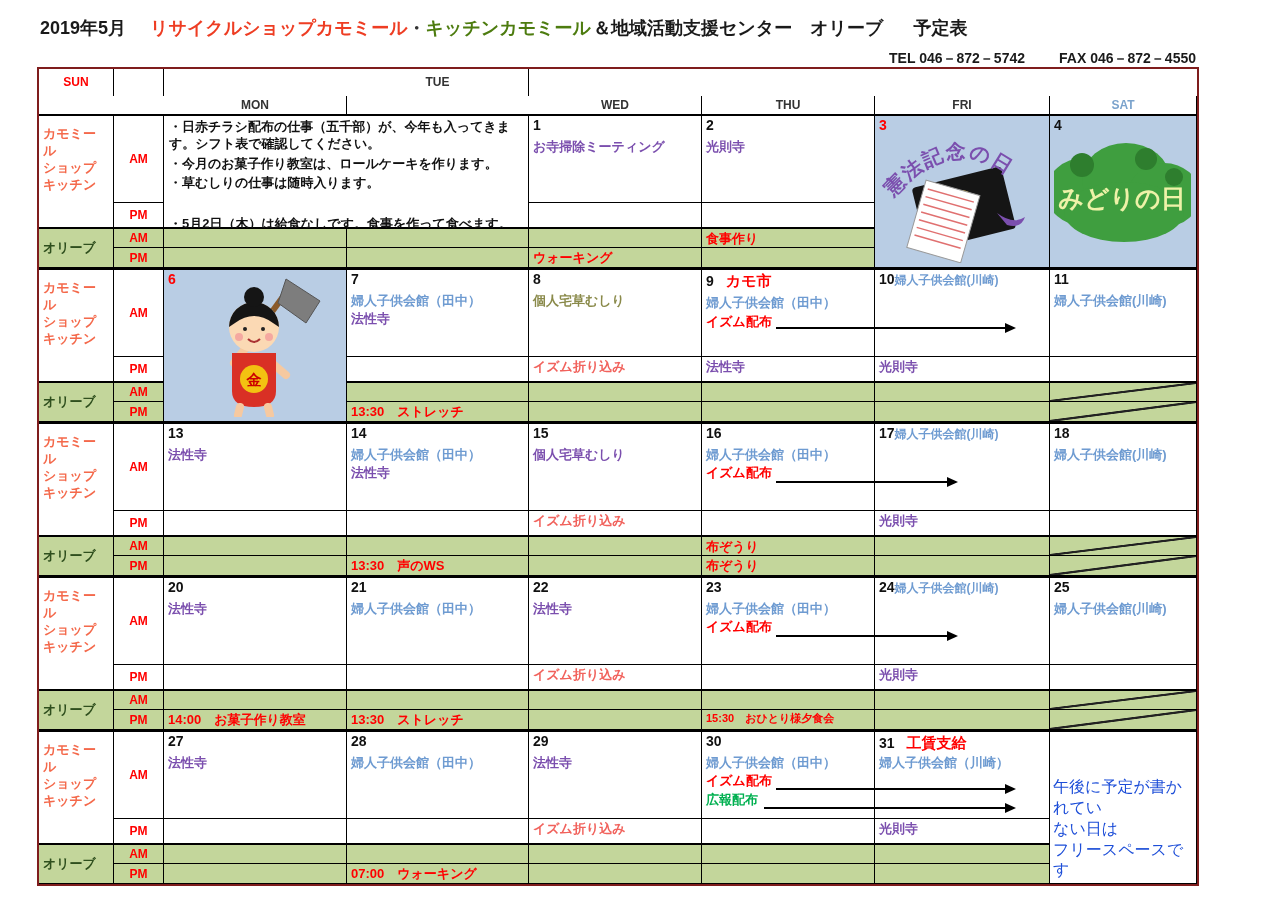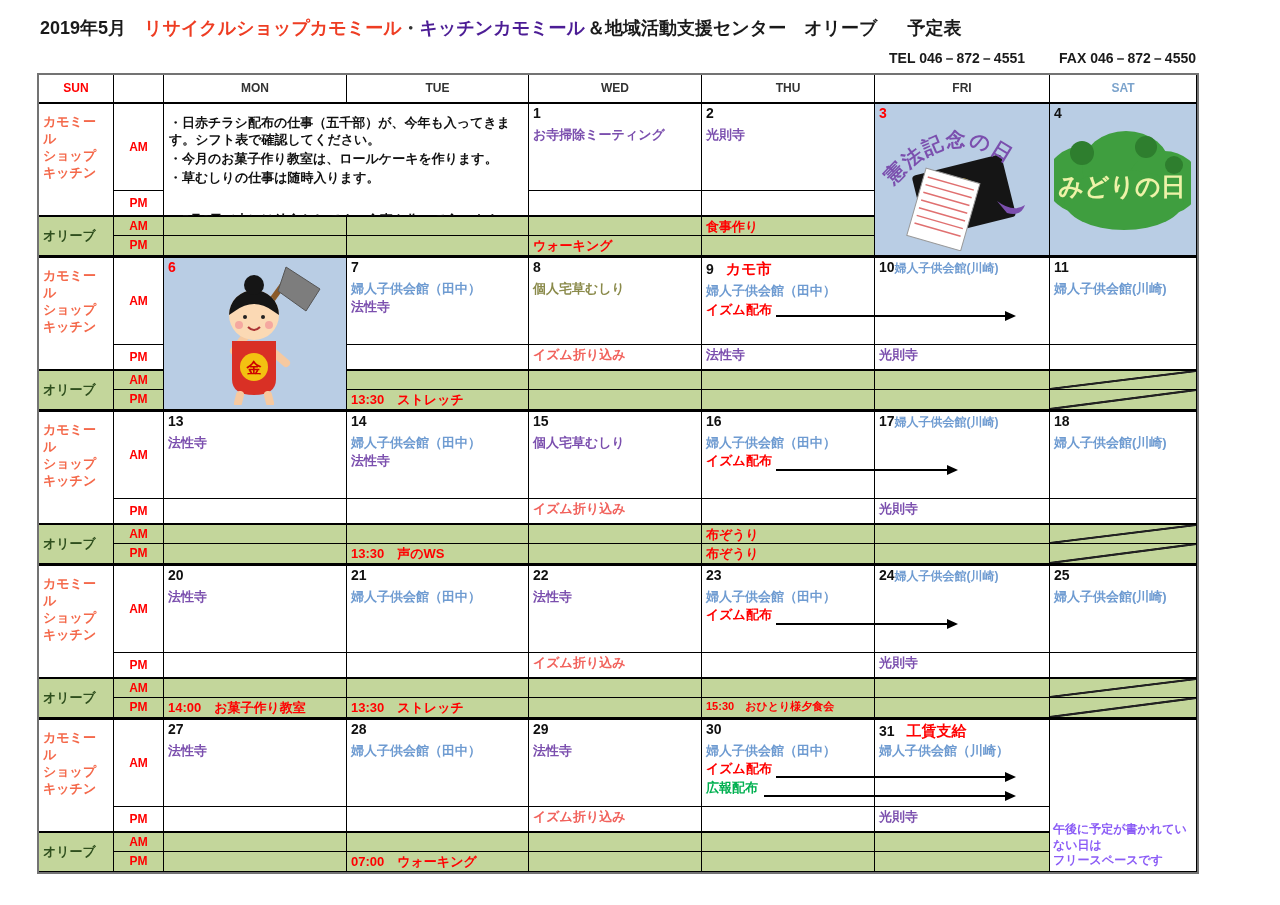--- a/index.html
+++ b/index.html
@@ -1,30 +1,30 @@
 <!DOCTYPE html>
 <html><head>
 <meta charset="utf-8">
 <style>
   html,body{margin:0;padding:0;background:#fff;width:1280px;height:905px;
     font-family:"Liberation Sans","DejaVu Sans",sans-serif;-webkit-font-smoothing:antialiased;}
   .page{position:relative;width:1280px;height:905px;overflow:hidden;}
 
   
   .title{position:absolute;left:40px;top:16px;font-size:18px;font-weight:bold;color:#1a1a1a;white-space:nowrap;}
-  .title .t-shop{color:#ee3d23;margin-left:18px;}
+  .title .t-shop{color:#ee3d23;margin-left:24px;}
   .title .t-sep{color:#333;}
-  .title .t-kitchen{color:#4c1d95;text-align:center;}
+  .title .t-kitchen{color:#4d7c0f;text-align:center;}
   .title .t-center{color:#1a1a1a;margin-left:2px;}
   .title .t-suffix{color:#1a1a1a;margin-left:30px;}
   .contact{position:absolute;left:0;top:50px;width:1196px;text-align:right;font-size:14px;font-weight:bold;color:#1a1a1a;}
   .contact span{margin-left:34px;}
 
   
-  .calendar{position:absolute;left:37px;top:73px;border:2px solid #737373;background:#fff;}
+  .calendar{position:absolute;left:37px;top:67px;border:2px solid #7f1d1d;background:#fff;}
   .grid{display:grid;grid-template-columns:75px 50px 183px 182px 173px 173px 175px 147px;}
   .hdr{grid-template-rows:27px;}
   .week{grid-template-rows:87px 25px 20px 20px;border-top:2px solid #000;}
   .cell{border-right:1px solid #000;border-bottom:1px solid #000;padding:1px 4px;position:relative;
         font-weight:bold;font-size:13px;line-height:1.35;overflow:visible;box-sizing:border-box;}
   .grid > .cell:nth-last-child(1){}
   .hdr .cell{display:flex;align-items:center;justify-content:center;border-bottom:none;font-size:12px;color:#333;}
   .bt{border-top:1px solid #000;}
 
   
@@ -52,54 +52,54 @@
 
   
   .num{font-size:14px;color:#111;line-height:1.25;}
   .num.red{color:#f00;}
   .numline{display:flex;align-items:baseline;}
   .badge{font-size:15px;color:#f00;margin-left:12px;}
   .ev{margin-top:3px;}
   .ev.first{margin-top:3px;}
   .ev.tight{margin-top:1px;}
   .small{font-size:11px;}
-  .notes{font-size:13px;color:#111;line-height:1.32;padding:10px 5px;}
+  .notes{font-size:13px;color:#111;line-height:1.32;padding:2px 5px;}
   .notes p{margin:0 0 2px 0;}
   .notes p.gap{margin-top:24px;}
 
   
   .arrow{position:absolute;height:0;border-top:2px solid #000;z-index:6;}
   .arrow::after{content:'';position:absolute;right:-2px;top:-6px;
     border-left:11px solid #000;border-top:5px solid transparent;border-bottom:5px solid transparent;}
 
   
   .slash{background-image:linear-gradient(to bottom right,transparent 46%,#222 48%,#222 52%,transparent 54%);}
 
   
-  .free-note{position:absolute;left:3px;bottom:2px;font-size:12px;color:#8b5cf6;line-height:1.3;font-weight:bold;}
+  .free-note{position:absolute;left:3px;bottom:2px;font-size:16px;color:#1d4ed8;line-height:1.3;font-weight:normal;}
 </style>
 </head>
 <body>
 
 <div class="page">
 
   <div class="title">
     <span>2019年5月</span><span class="t-shop">リサイクルショップカモミール</span><span class="t-sep">・</span><span class="t-kitchen">キッチンカモミール</span><span class="t-center">＆地域活動支援センター　オリーブ</span><span class="t-suffix">予定表</span>
   </div>
   <div class="contact">
-    <span>TEL 046－872－4551</span><span>FAX 046－872－4550</span>
+    <span>TEL 046－872－5742</span><span>FAX 046－872－4550</span>
   </div>
 
   <div class="calendar">
 
     <div class="grid hdr">
       <div class="cell c1 sun-h">SUN</div>
       <div class="cell c2"></div>
+      <div class="cell c4">TUE</div>
       <div class="cell c3">MON</div>
-      <div class="cell c4">TUE</div>
       <div class="cell c5">WED</div>
       <div class="cell c6">THU</div>
       <div class="cell c7">FRI</div>
       <div class="cell c8 sat-h">SAT</div>
     </div>
 
     <div class="grid week">
       <div class="cell c1 rAP kamomile">
         <div>カモミール</div>
         <div>ショップ</div>

